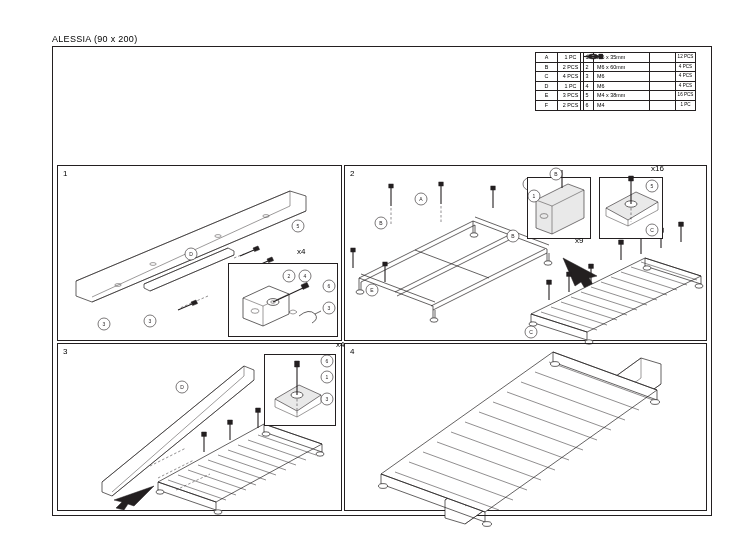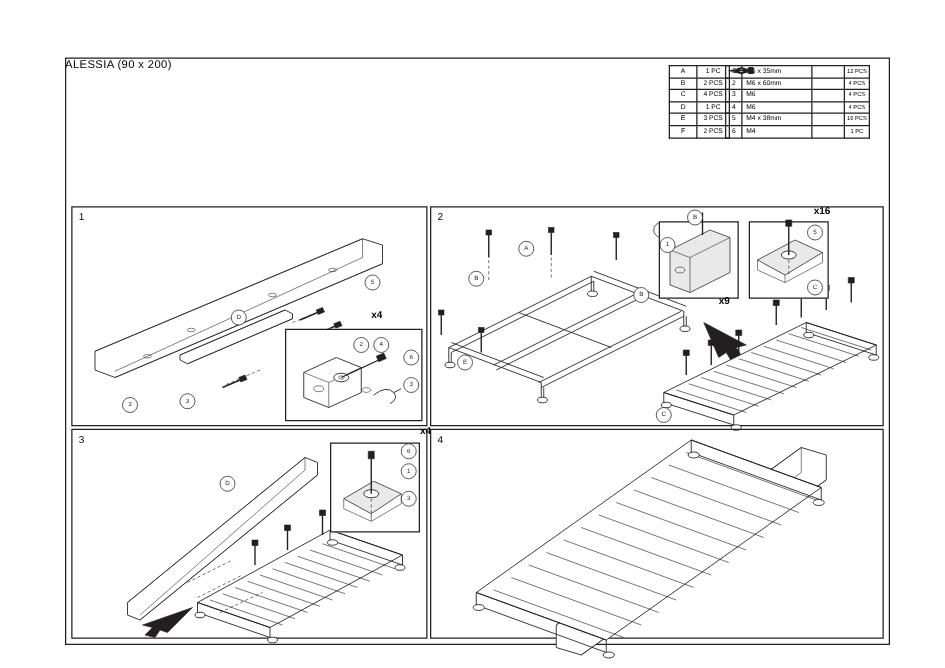--- a/index.html
+++ b/index.html
@@ -1,19 +1,19 @@
 <!DOCTYPE html>
 <html><head>
 <meta charset="utf-8">
 <style>
   html,body{margin:0;padding:0;background:#fff;}
   body{width:756px;height:534px;font-family:"Liberation Sans",sans-serif;color:#000;overflow:hidden;}
   #sheet{position:relative;width:756px;height:534px;}
 
-  .title{position:absolute;left:52px;top:34px;font-size:9px;letter-spacing:.3px;margin-top:12px;}
+  .title{position:absolute;left:52px;top:34px;font-size:9px;letter-spacing:.3px;}
 
   .outer{position:absolute;left:52px;top:46px;width:660px;height:470px;border:1px solid #231f20;box-sizing:border-box;}
 
   
   .ptable{position:absolute;border-collapse:collapse;font-size:5.4px;}
   .ptable td{border:.6px solid #231f20;padding:0;height:8.6px;line-height:8.6px;text-align:center;box-sizing:border-box;}
   #partsA{left:535px;top:52px;}
   #partsA td.c1{width:22px;}
   #partsA td.c2{width:26px;}
   #partsB{left:580px;top:52px;}
@@ -26,21 +26,21 @@
 
   
   .panel{position:absolute;border:1px solid #231f20;box-sizing:border-box;}
   #p1{left:57px;top:165px;width:285px;height:176px;}
   #p2{left:344px;top:165px;width:363px;height:176px;}
   #p3{left:57px;top:343px;width:285px;height:168px;}
   #p4{left:344px;top:343px;width:363px;height:168px;}
   .stepnum{position:absolute;font-size:8px;left:5px;top:3px;}
 
   .inset{position:absolute;border:1px solid #231f20;background:#fff;box-sizing:border-box;}
-  .xq{position:absolute;font-size:8px;font-weight:bold;}
+  .xq{position:absolute;font-size:8px;font-weight:normal;}
 
   svg{position:absolute;left:0;top:0;overflow:visible;}
   .s{fill:none;stroke:#231f20;stroke-width:.7;}
   .s2{fill:none;stroke:#231f20;stroke-width:1.1;}
   .thin{fill:none;stroke:#231f20;stroke-width:.45;}
   .dash{fill:none;stroke:#231f20;stroke-width:.5;stroke-dasharray:2.5 2;}
   .fillw{fill:#fff;stroke:#231f20;stroke-width:.7;}
   .fillg{fill:#e9e9e9;stroke:#231f20;stroke-width:.6;}
   .fillk{fill:#231f20;stroke:#231f20;stroke-width:.5;}
   .bubble{fill:#fff;stroke:#231f20;stroke-width:.6;}

